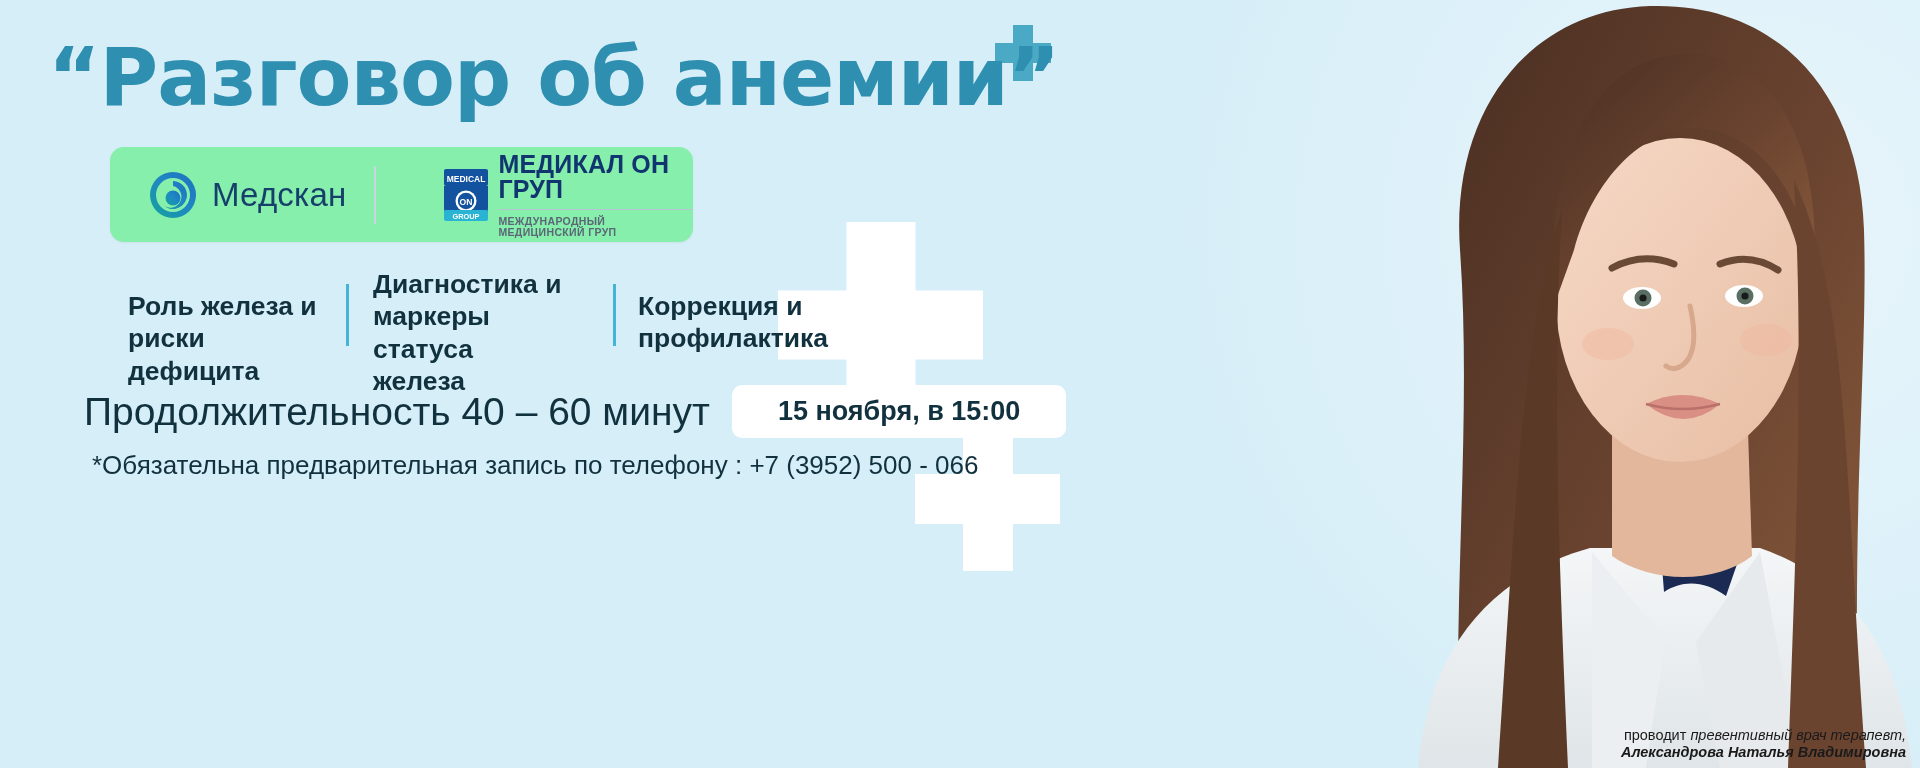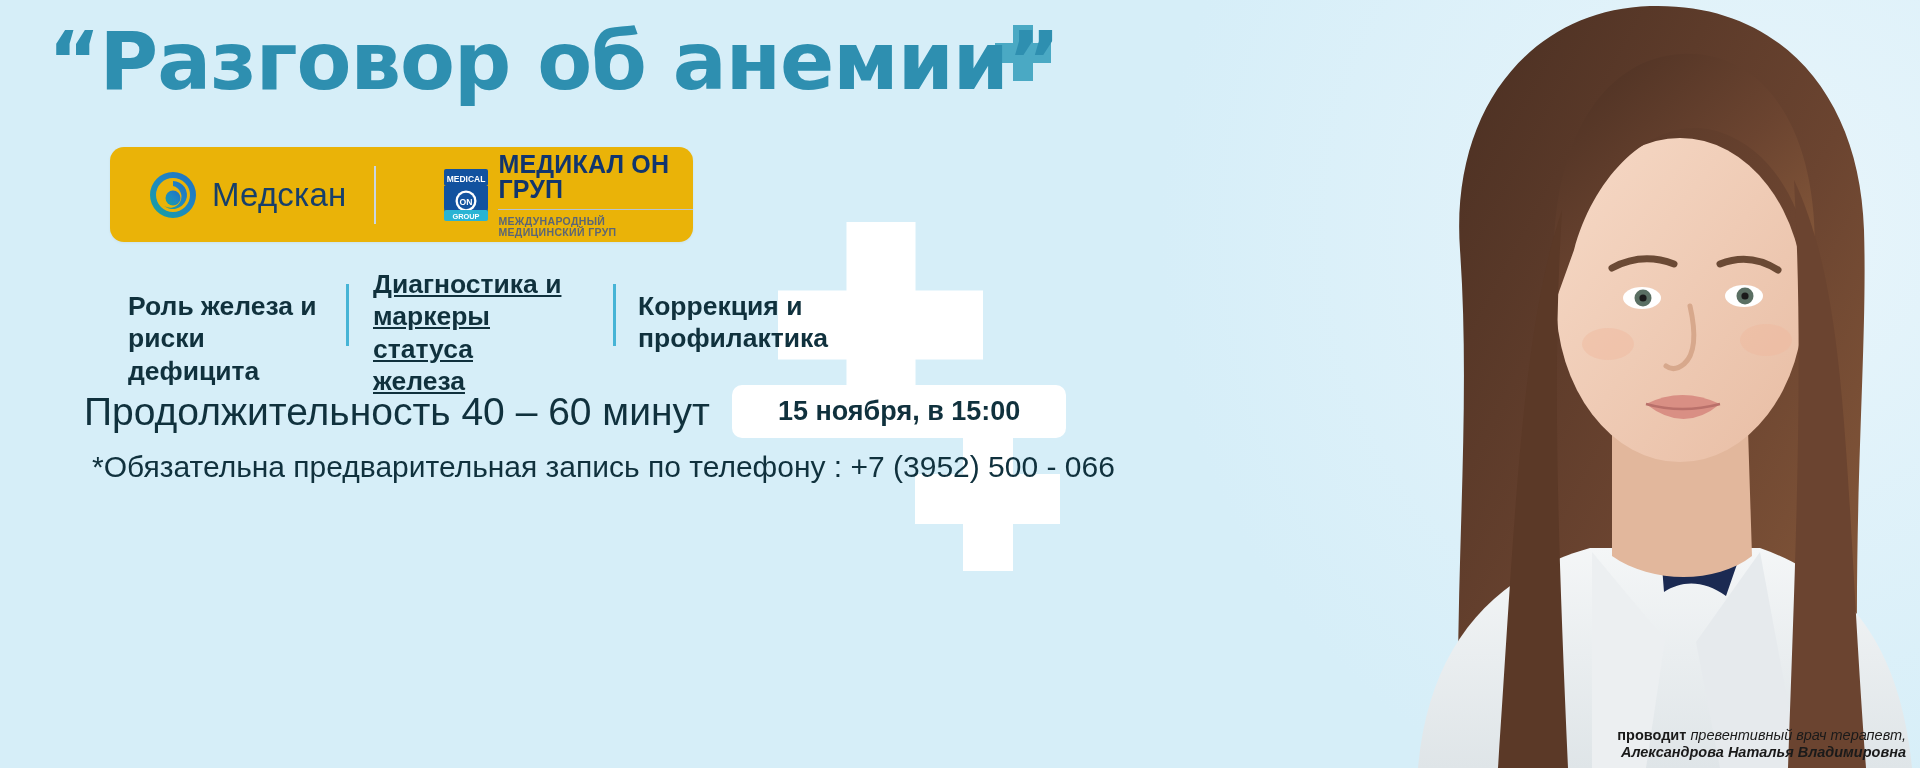--- a/index.html
+++ b/index.html
@@ -24,31 +24,31 @@
   #cross-mid{left:915px;top:426px;width:145px;height:145px;}
   #cross-mid .bar.h{height:50px;}
   #cross-mid .bar.v{width:50px;}
 
   #cross-small{left:995px;top:25px;width:56px;height:56px;}
   #cross-small .bar.h{height:20px;background:#4aa9c4;}
   #cross-small .bar.v{width:20px;background:#4aa9c4;}
 
   
   .headline{
-    position:absolute;left:48px;top:21px;
+    position:absolute;left:48px;top:37px;
     font-size:80px;line-height:1.02;font-weight:700;
     color:#2e8fb0;letter-spacing:-1px;white-space:nowrap;
     font-family:"DejaVu Sans","Liberation Sans",sans-serif;
   }
 
   
   .logo-card{
     position:absolute;left:110px;top:147px;
     width:583px;height:95px;
-    background:#eab308;border-radius:14px;
+    background:#86efac;border-radius:14px;
     display:flex;align-items:center;
     box-shadow:0 1px 3px rgba(0,0,0,.05);
   }
   .logo-left{display:flex;align-items:center;gap:14px;padding-left:38px;}
   .medskan-mark{width:50px;height:50px;flex:none;}
   .medskan-word{
     font-size:33px;color:#173f6b;font-weight:400;letter-spacing:.2px;
     font-family:"Liberation Sans",sans-serif;
   }
   .logo-sep{width:2px;height:58px;background:#c9d6e2;margin:0 28px;flex:none;}
@@ -70,21 +70,21 @@
     position:absolute;left:128px;top:268px;
     display:flex;align-items:flex-start;
   }
   .feature{
     font-size:26.5px;line-height:1.22;font-weight:700;color:#10313d;
     white-space:pre-line;font-family:"Liberation Sans",sans-serif;
   }
   .f-div{width:3px;background:#46b4d6;flex:none;}
   #feature-0{width:200px;padding-top:22px;}
   #div-0{height:62px;margin:16px 24px 0 18px;}
-  #feature-1{width:218px;text-decoration:underline;}
+  #feature-1{width:218px;}
   #div-1{height:62px;margin:16px 22px 0 22px;}
   #feature-2{width:200px;padding-top:22px;}
 
   
   .duration-row{
     position:absolute;left:84px;top:385px;
     display:flex;align-items:center;gap:22px;
   }
   .duration-text{
     font-size:39px;color:#10313d;font-weight:400;white-space:nowrap;
@@ -93,40 +93,40 @@
   .date-badge{
     background:#ffffff;border-radius:10px;
     padding:11px 46px;
     font-size:27px;font-weight:700;color:#10313d;white-space:nowrap;
     font-family:"Liberation Sans",sans-serif;
   }
 
   
   .note{
     position:absolute;left:92px;top:450px;
-    font-size:30px;color:#10313d;white-space:nowrap;
+    font-size:26px;color:#10313d;white-space:nowrap;
     font-family:"Liberation Sans",sans-serif;
   }
 
   
   .photo{
     position:absolute;right:0;top:0;width:760px;height:768px;
     overflow:hidden;
   }
   .photo svg{position:absolute;right:0;top:0;}
 
   
   .credit{
     position:absolute;right:14px;bottom:6px;
     text-align:right;line-height:1.22;
     font-size:14.5px;color:#1a1a1a;
     font-family:"Liberation Sans",sans-serif;
     z-index:5;
   }
-  .credit .lead{font-weight:700;margin-left:12px;}
+  .credit .lead{font-weight:400;margin-left:12px;}
   .credit b{font-weight:400;font-style:italic;}
   .credit .l2{font-weight:700;font-style:italic;display:block;text-align:right;}
 </style>
 </head>
 <body>
 
 <div class="banner">
 
   <div class="cross" id="cross-small">
     <div class="bar h"></div>

